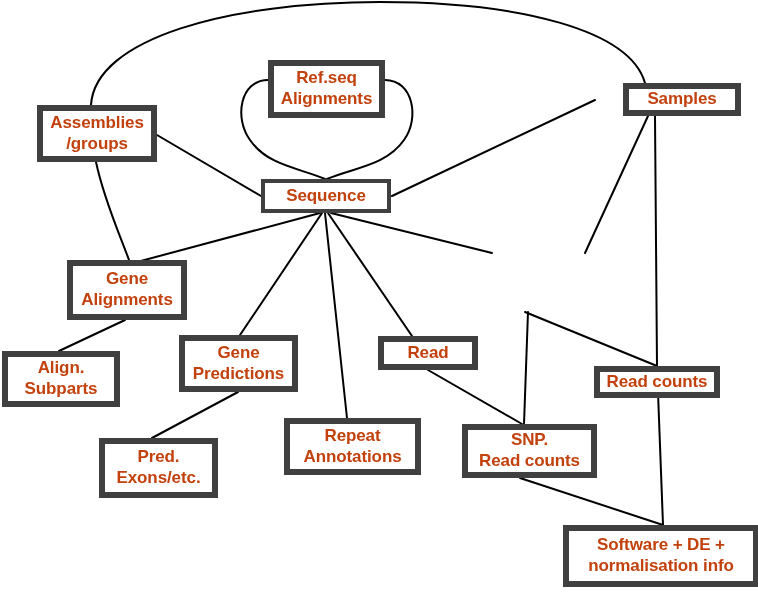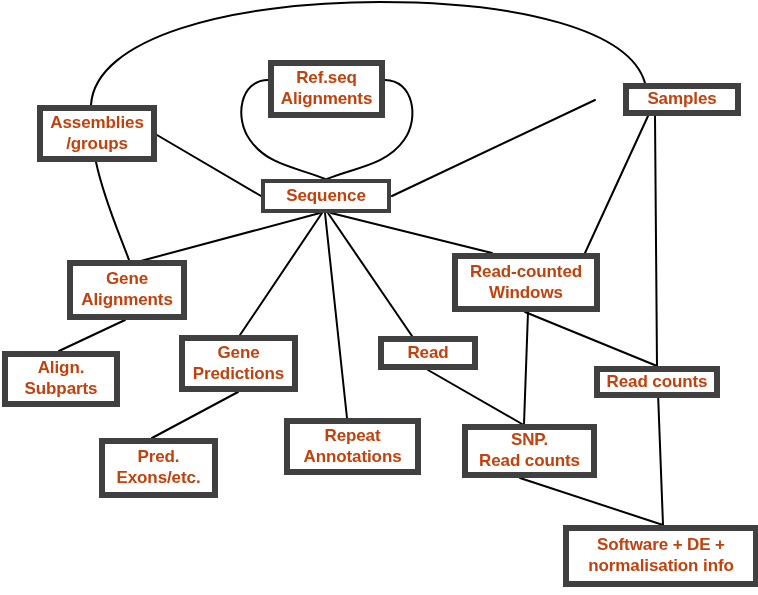--- a/index.html
+++ b/index.html
@@ -124,24 +124,20 @@
 
     <div class="node emphasis" id="node-sequence" style="left:261px; top:179px; width:130px; height:34px;">
       <span class="node-label">Sequence</span>
     </div>
 
     <div class="node" id="node-gene-alignments" style="left:67px; top:260px; width:120px; height:60px;">
       <span class="node-label">Gene
 Alignments</span>
     </div>
 
-    <div class="node" id="node-read-counted-windows" style="left:452px; top:253px; width:148px; height:59px;">
-      <span class="node-label">Read-counted
-Windows</span>
-    </div>
 
     <div class="node" id="node-align-subparts" style="left:2px; top:351px; width:118px; height:56px;">
       <span class="node-label">Align.
 Subparts</span>
     </div>
 
     <div class="node" id="node-gene-predictions" style="left:179px; top:335px; width:119px; height:57px;">
       <span class="node-label">Gene
 Predictions</span>
     </div>

